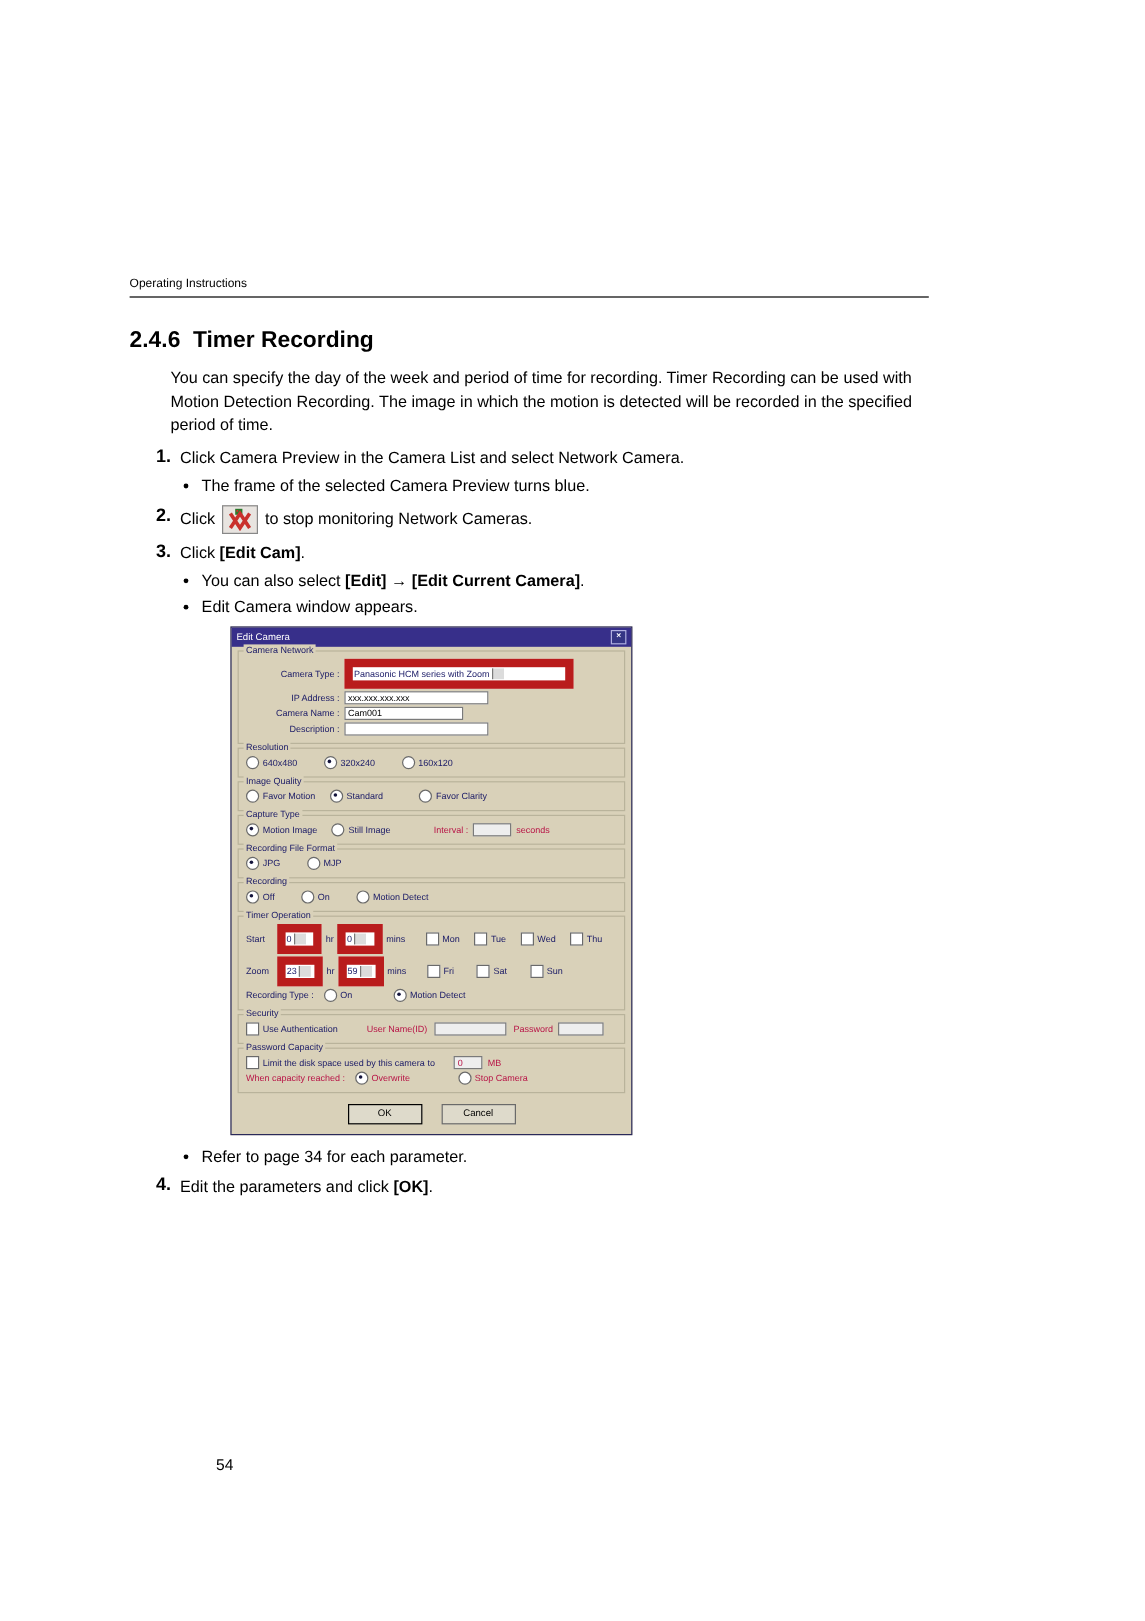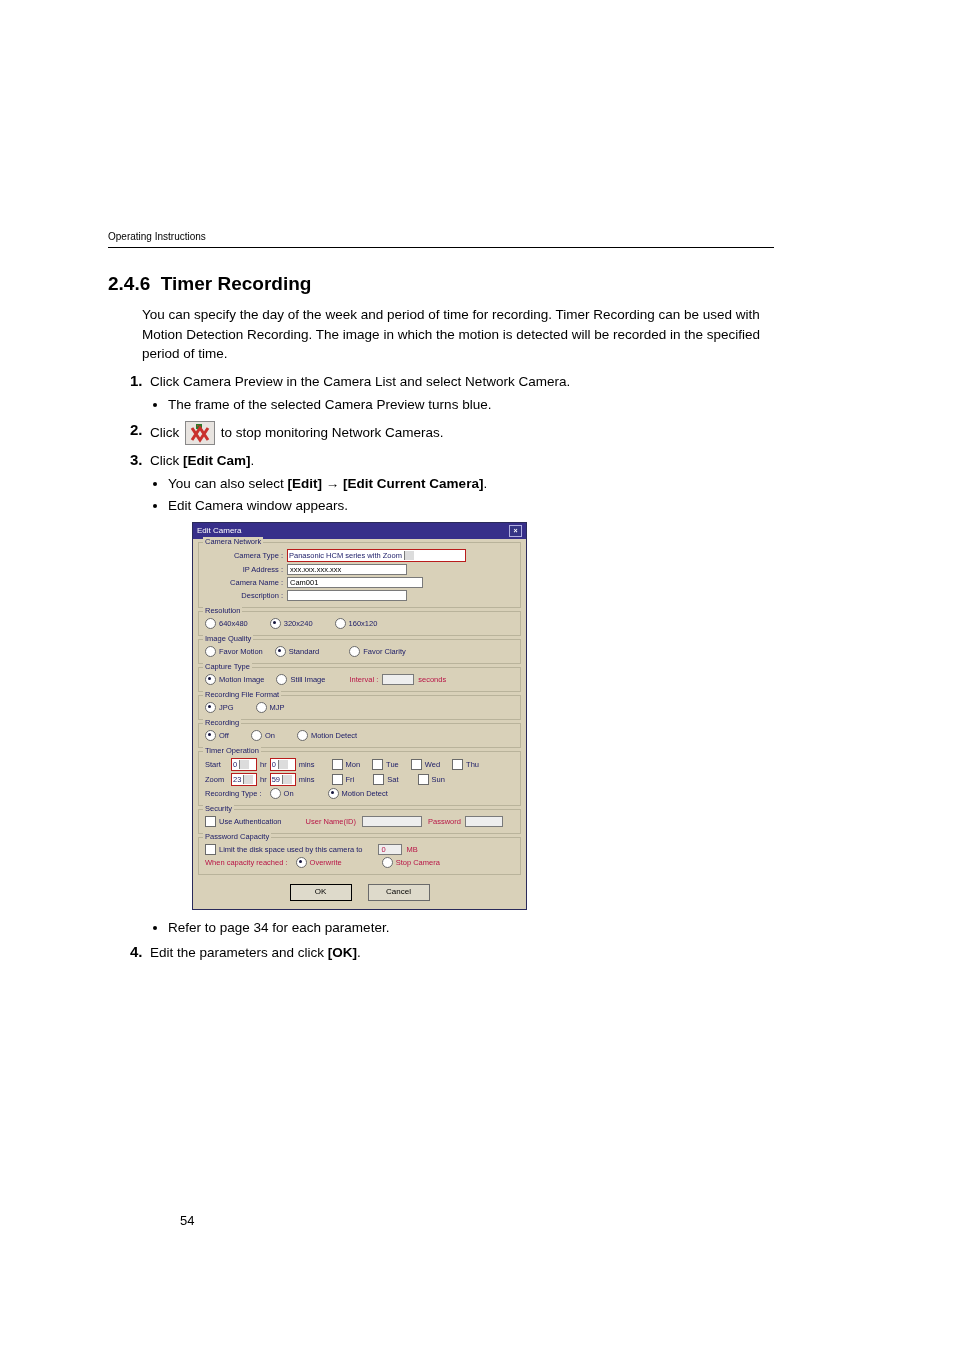--- a/index.html
+++ b/index.html
@@ -126,21 +126,21 @@
   .txt {
     border: 1px solid #7a7a7a;
     background: #fff;
     height: 11px;
     font-size: 7.5px;
     padding: 0 2px;
     box-sizing: border-box;
     color: #000;
   }
   .sel {
-    border: 1px solid #b91c1c;
+    border: 7px solid #b91c1c;
     background: #fff;
     height: 11px;
     font-size: 7.5px;
     padding: 0 1px;
     display: inline-flex;
     align-items: center;
     gap: 2px;
   }
   .sel::after {
     content: "";
@@ -258,21 +258,21 @@
               <span class="sel" style="width:175px">
                   <span>Panasonic HCM series with Zoom</span>
                 </span>
             </div>
             <div class="row">
               <span class="lbl-r">IP Address :</span>
               <span class="txt" style="width:120px">xxx.xxx.xxx.xxx</span>
             </div>
             <div class="row">
               <span class="lbl-r">Camera Name :</span>
-              <span class="txt" style="width:136px">Cam001</span>
+              <span class="txt" style="width:99px">Cam001</span>
             </div>
             <div class="row">
               <span class="lbl-r">Description :</span>
               <span class="txt" style="width:120px"></span>
             </div>
           </div>
 
           <div class="grp">
             <span class="legend">Resolution</span>
             <div class="row">
@@ -313,21 +313,21 @@
             <span class="legend">Capture Type</span>
             <div class="row">
               <span class="opt">
                   <span class="radio checked"></span>
                   <span>Motion Image</span>
                 </span>
               <span class="opt">
                   <span class="radio"></span>
                   <span>Still Image</span>
                 </span>
-              <span class="muted" style="margin-left:12px">Interval :</span>
+              <span class="muted" style="margin-left:24px">Interval :</span>
               <span class="txt" style="width:32px;margin:0 4px;background:#eee"></span>
               <span class="muted">seconds</span>
             </div>
           </div>
 
           <div class="grp">
             <span class="legend">Recording File Format</span>
             <div class="row">
               <span class="opt wide">
                   <span class="radio checked"></span>

